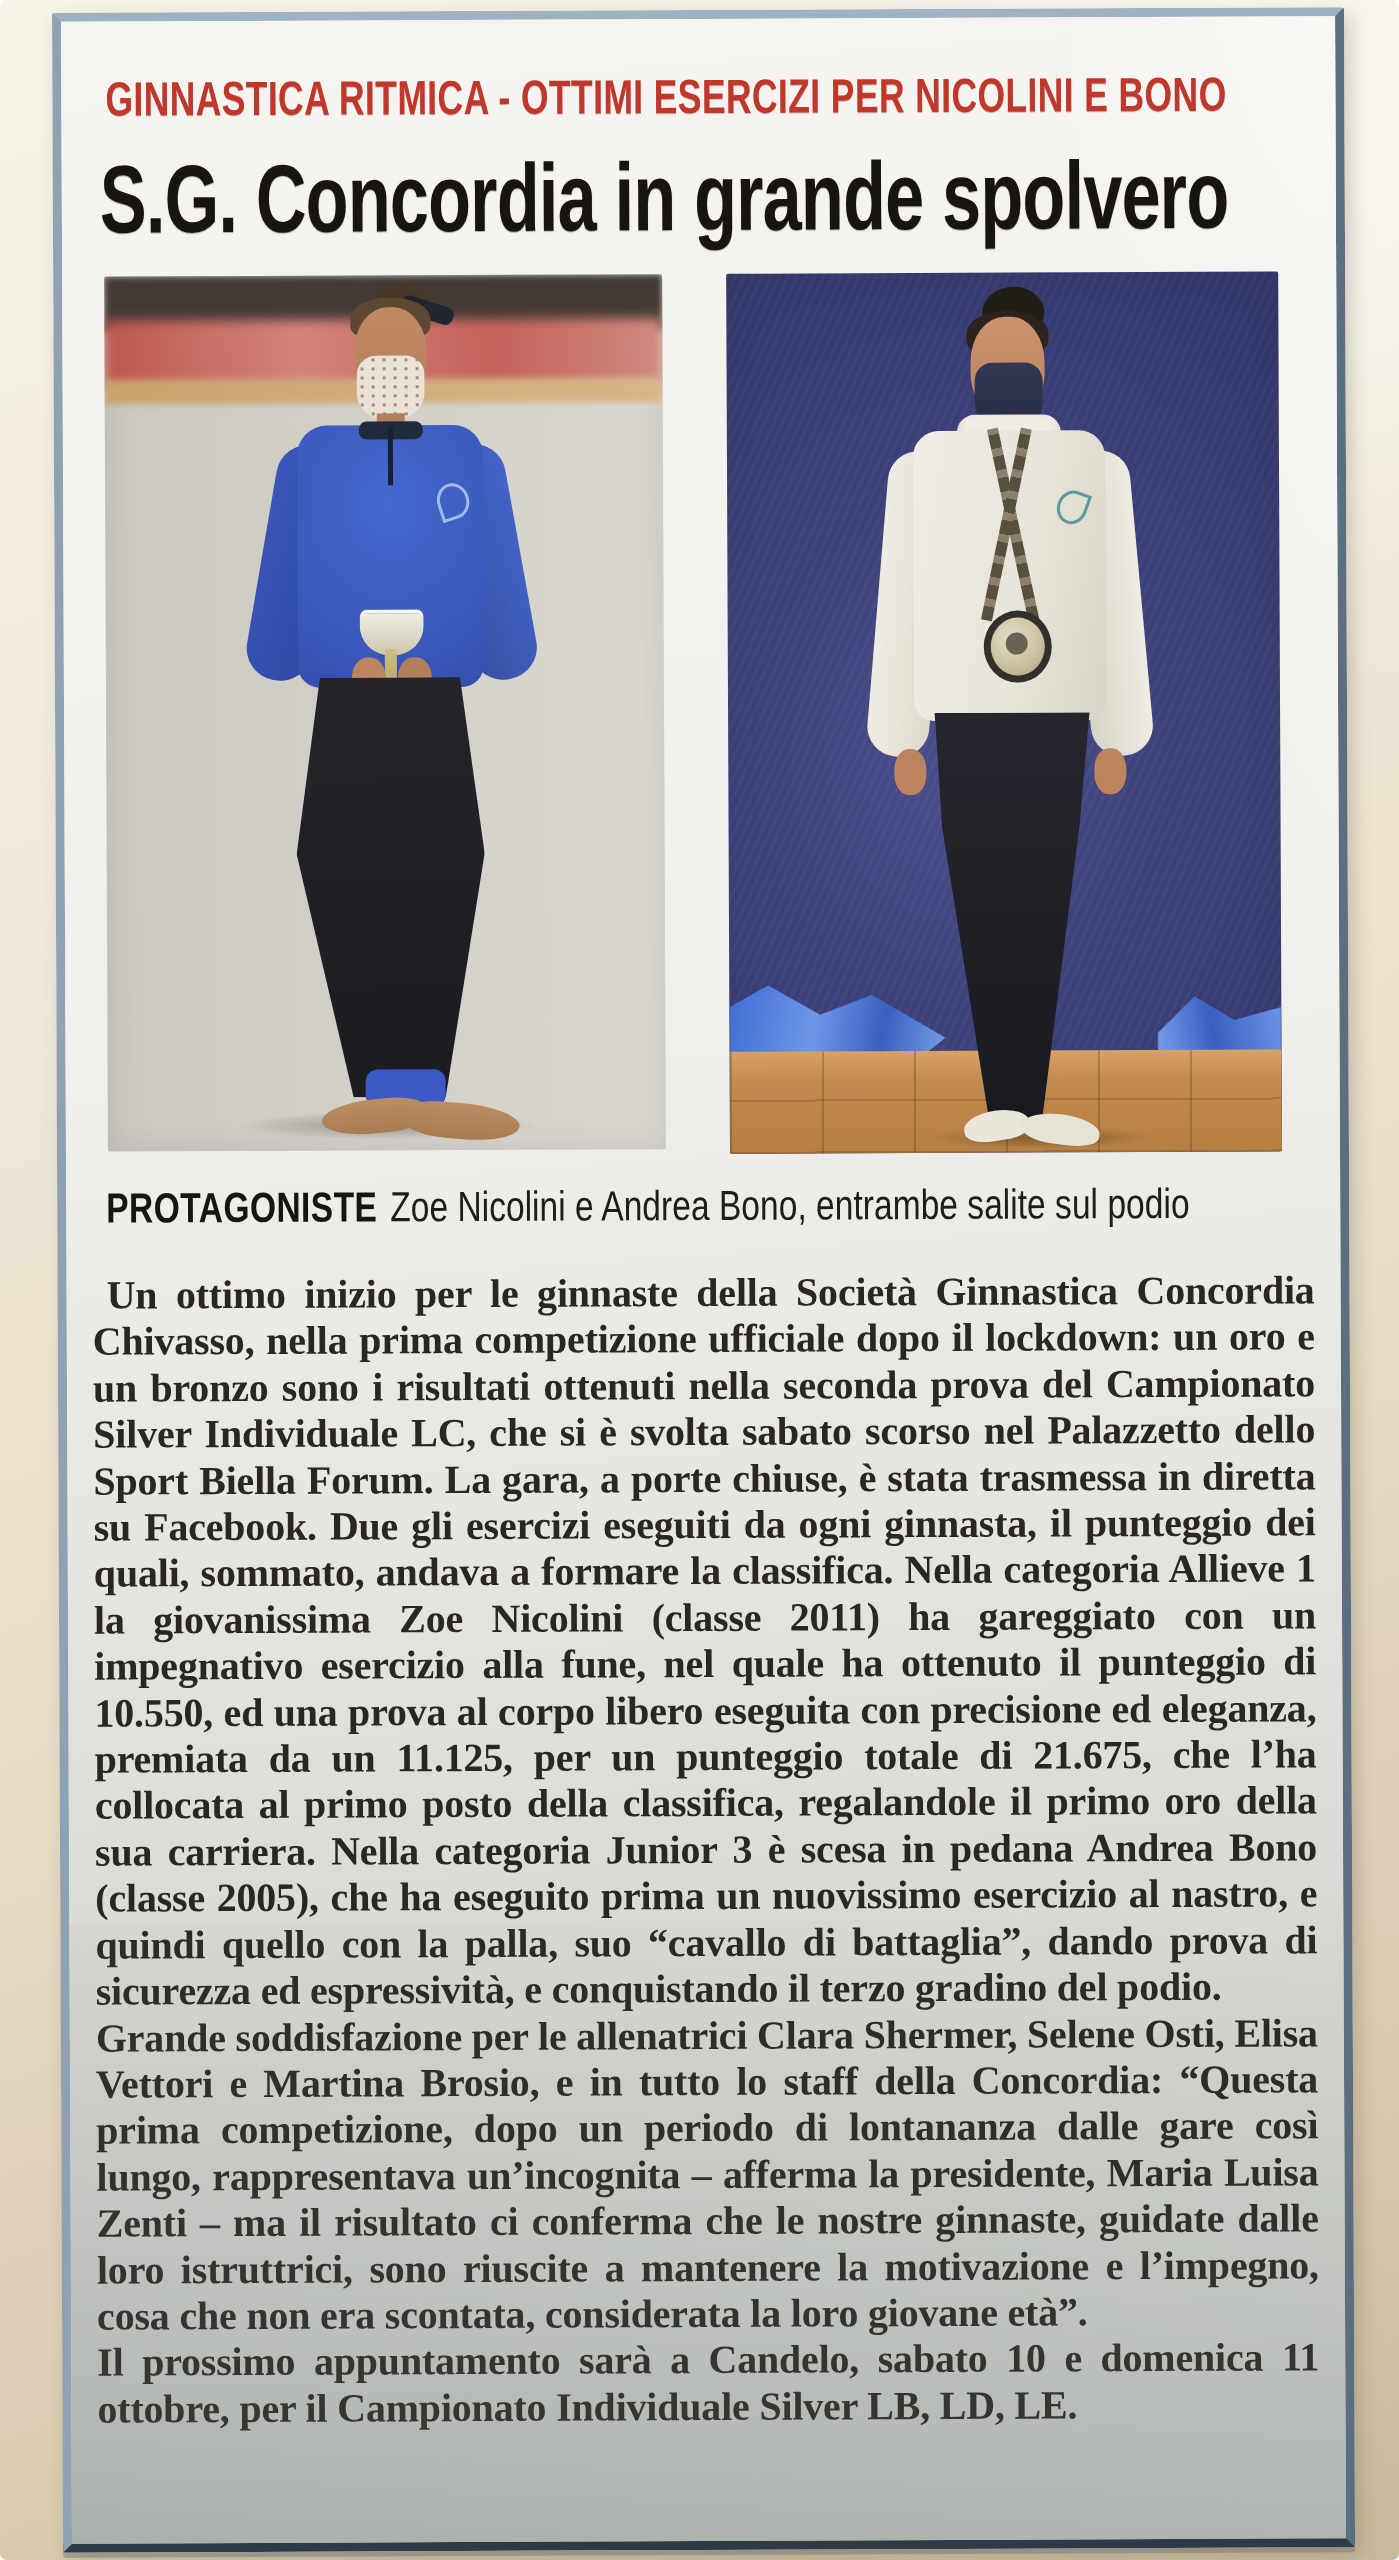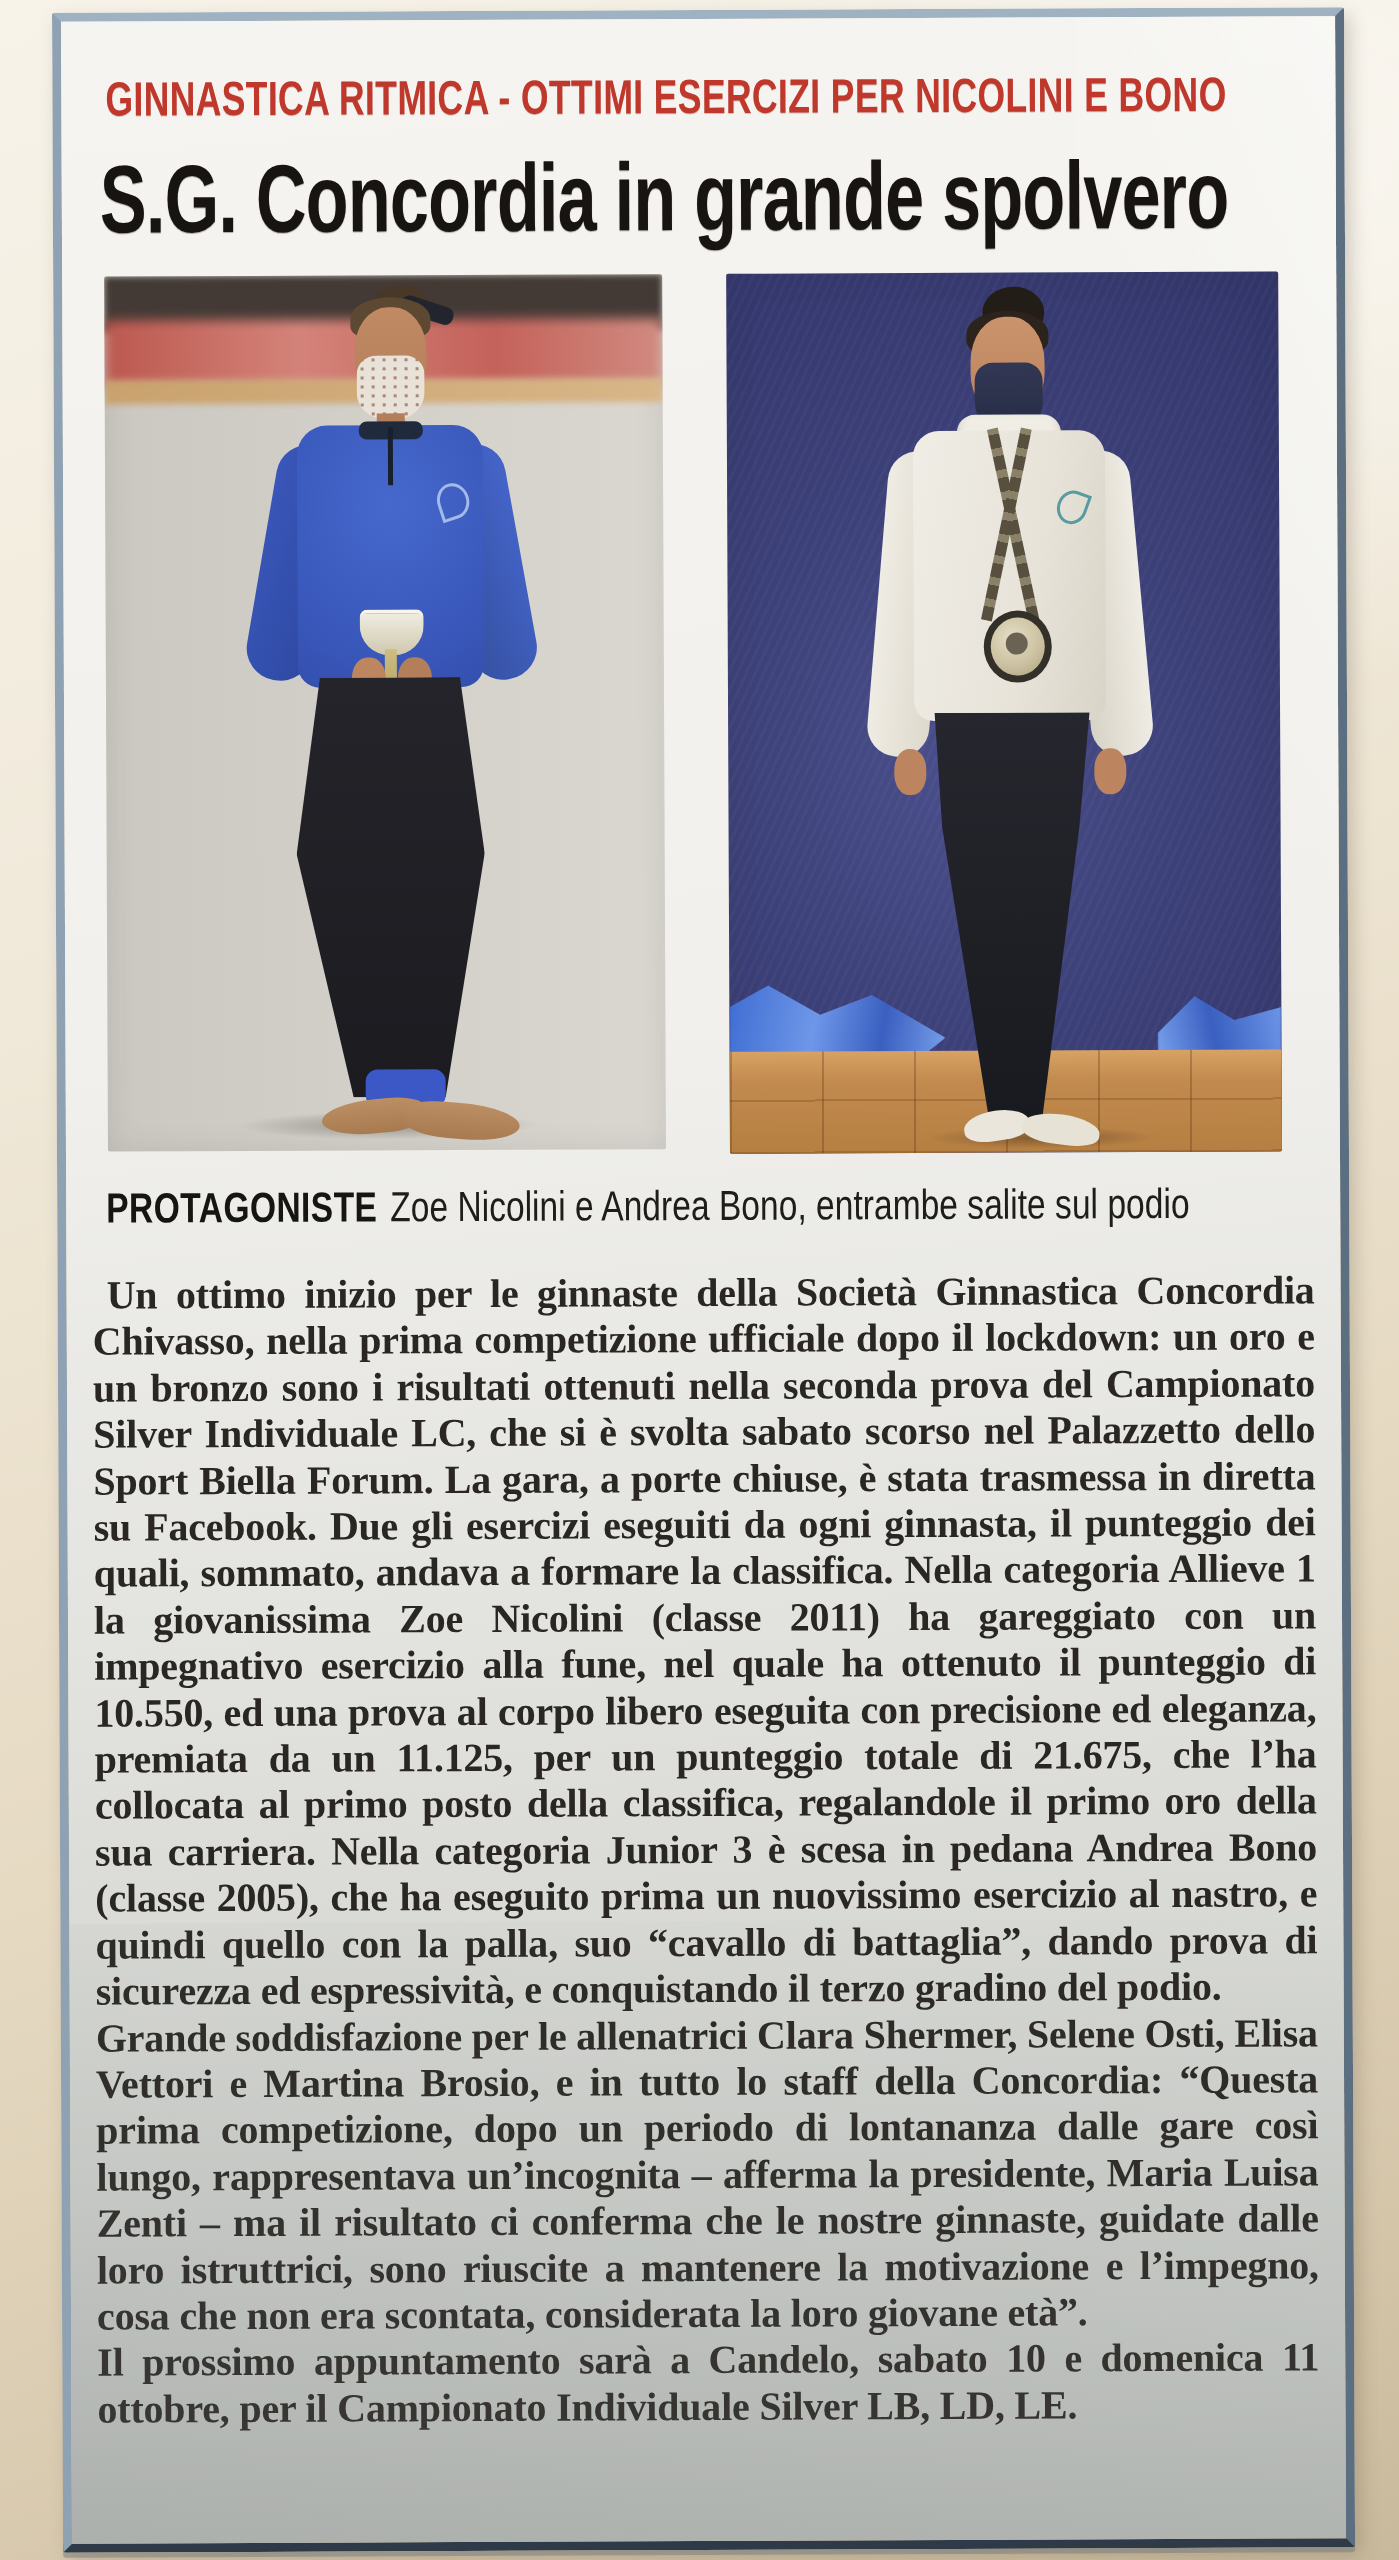--- a/index.html
+++ b/index.html
@@ -3,21 +3,21 @@
 <meta charset="utf-8">
 <style>
   html,body{margin:0;padding:0;}
   body{width:1399px;height:2560px;overflow:hidden;
        font-family:"Liberation Sans",sans-serif;}
 
   
   .scene{position:relative;width:1399px;height:2560px;
     background:
       radial-gradient(60% 30% at 92% 6%, rgba(255,255,255,.55), rgba(255,255,255,0) 70%),
-      linear-gradient(160deg,#f7f3e9 0%,#f1eadb 30%,#e6dac3 62%,#d5c6aa 88%,#c9b99c 100%);}
+      linear-gradient(160deg,#f7f3e9 0%,#f1eadb 30%,#e6dac3 62%,#d5c6aa 88%,#c9b99c 100%); border-radius: 7px;}
 
   
   .clipping{position:absolute;left:52px;top:10px;box-sizing:border-box;
     width:1292px;height:2540px;
     border:9px solid #93a6b6;
     border-top-color:#9fb2c1;border-left-color:#8ea2b3;
     border-right-color:#5c6f80;border-bottom-color:#2e3a47;
     border-radius:3px;
     padding:36px 26px 0 26px;
     background:linear-gradient(176deg,#f5f4f0 0%,#f1f0ec 40%,#e3e3df 62%,#d3d5d1 82%,#c7cac6 100%);

